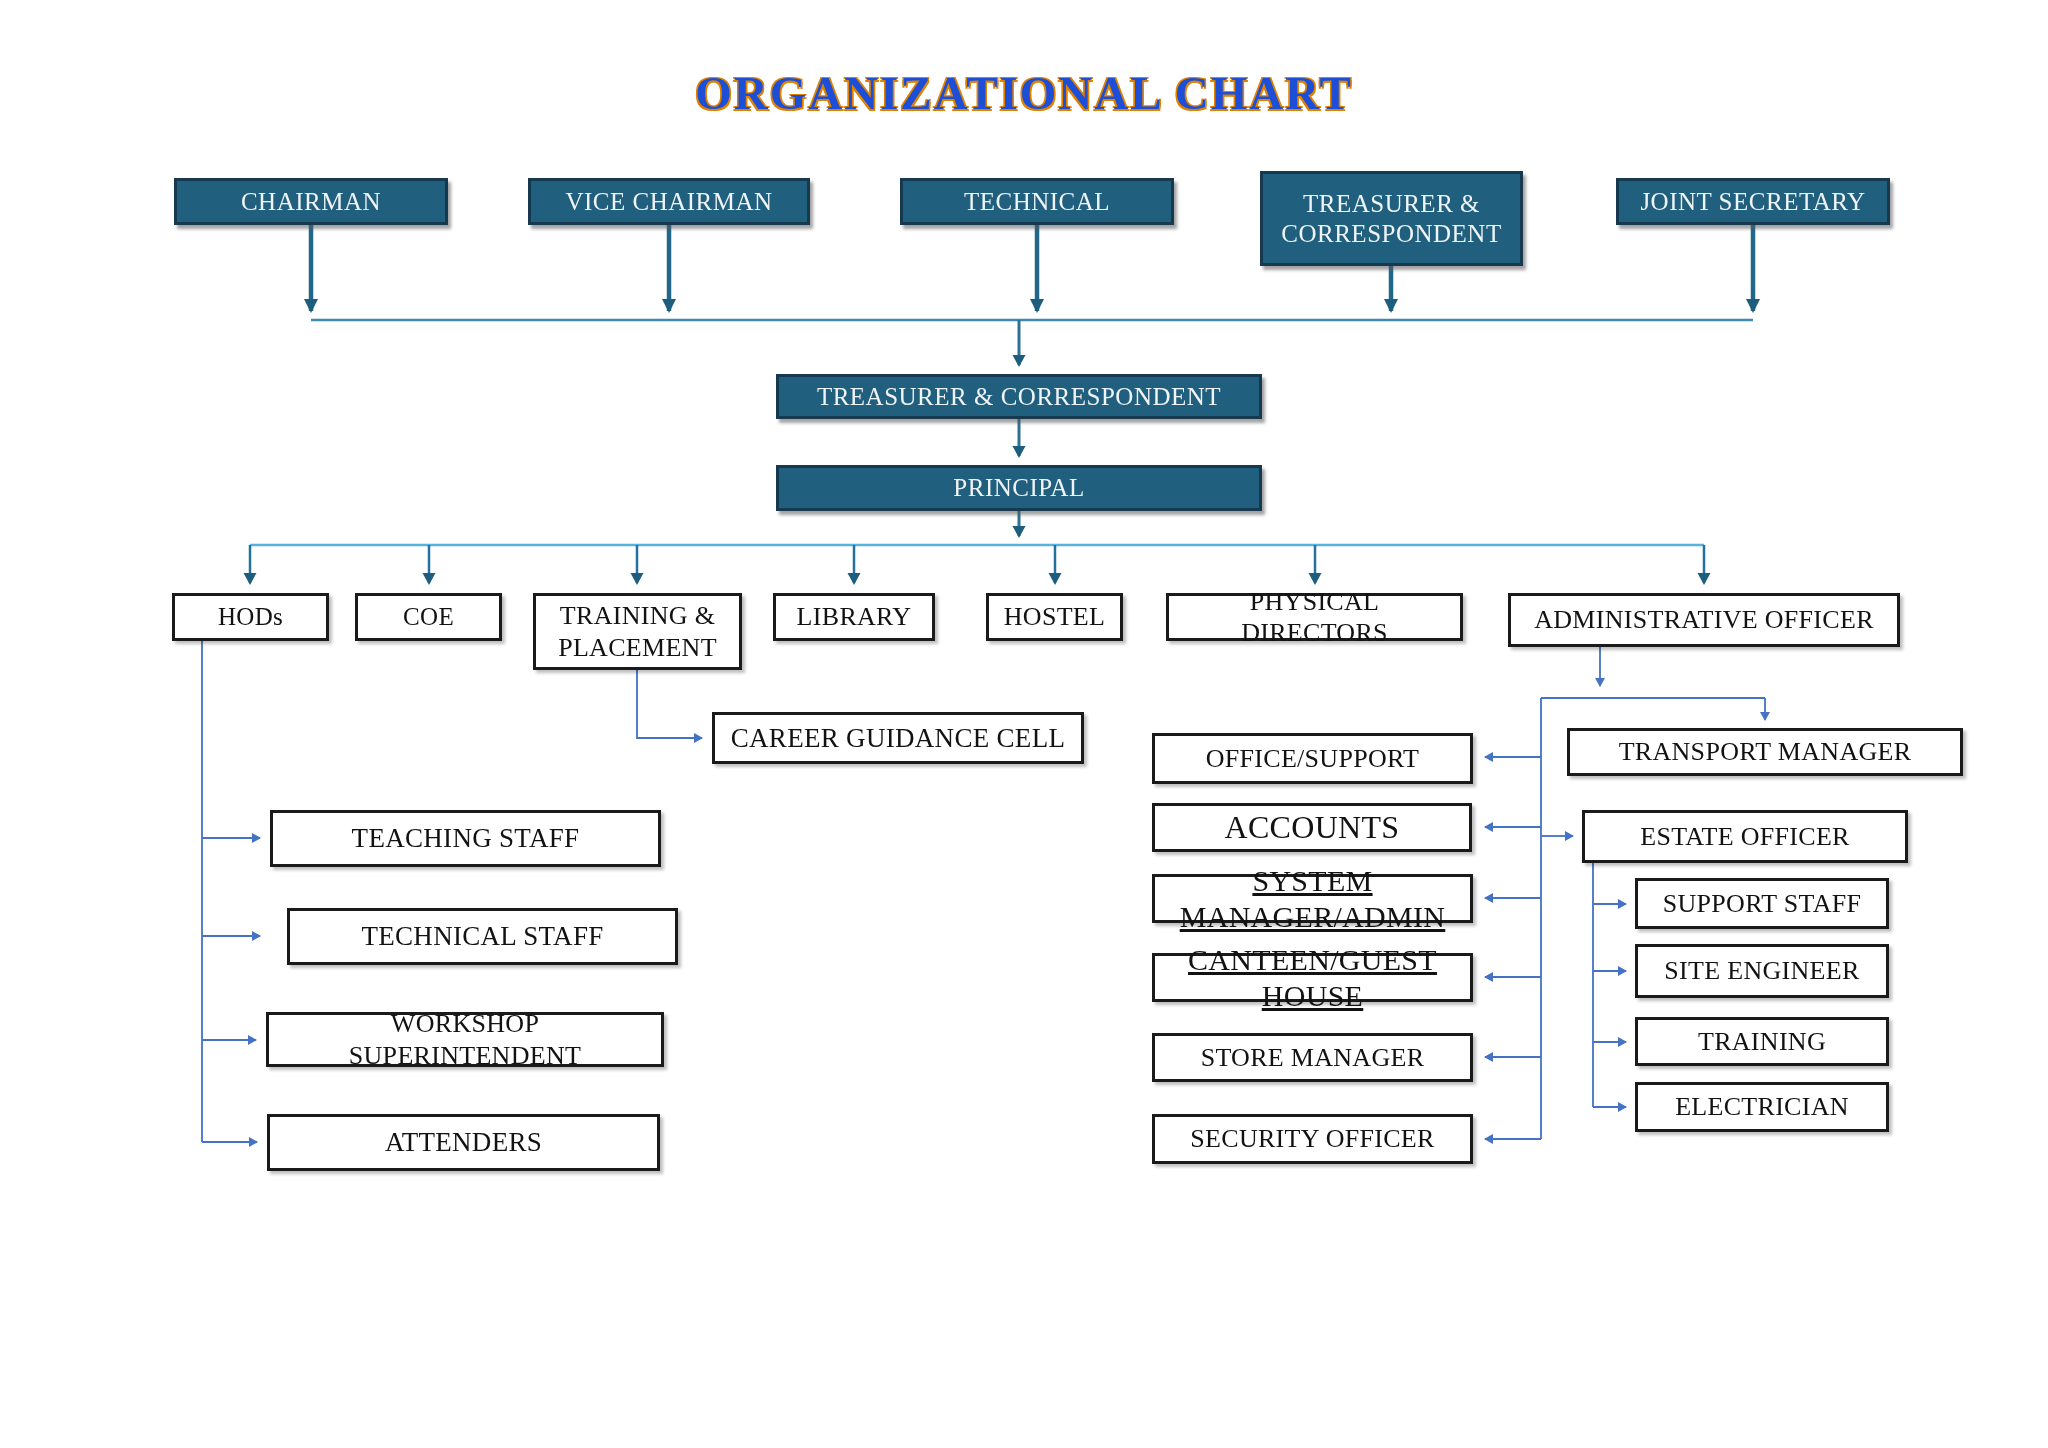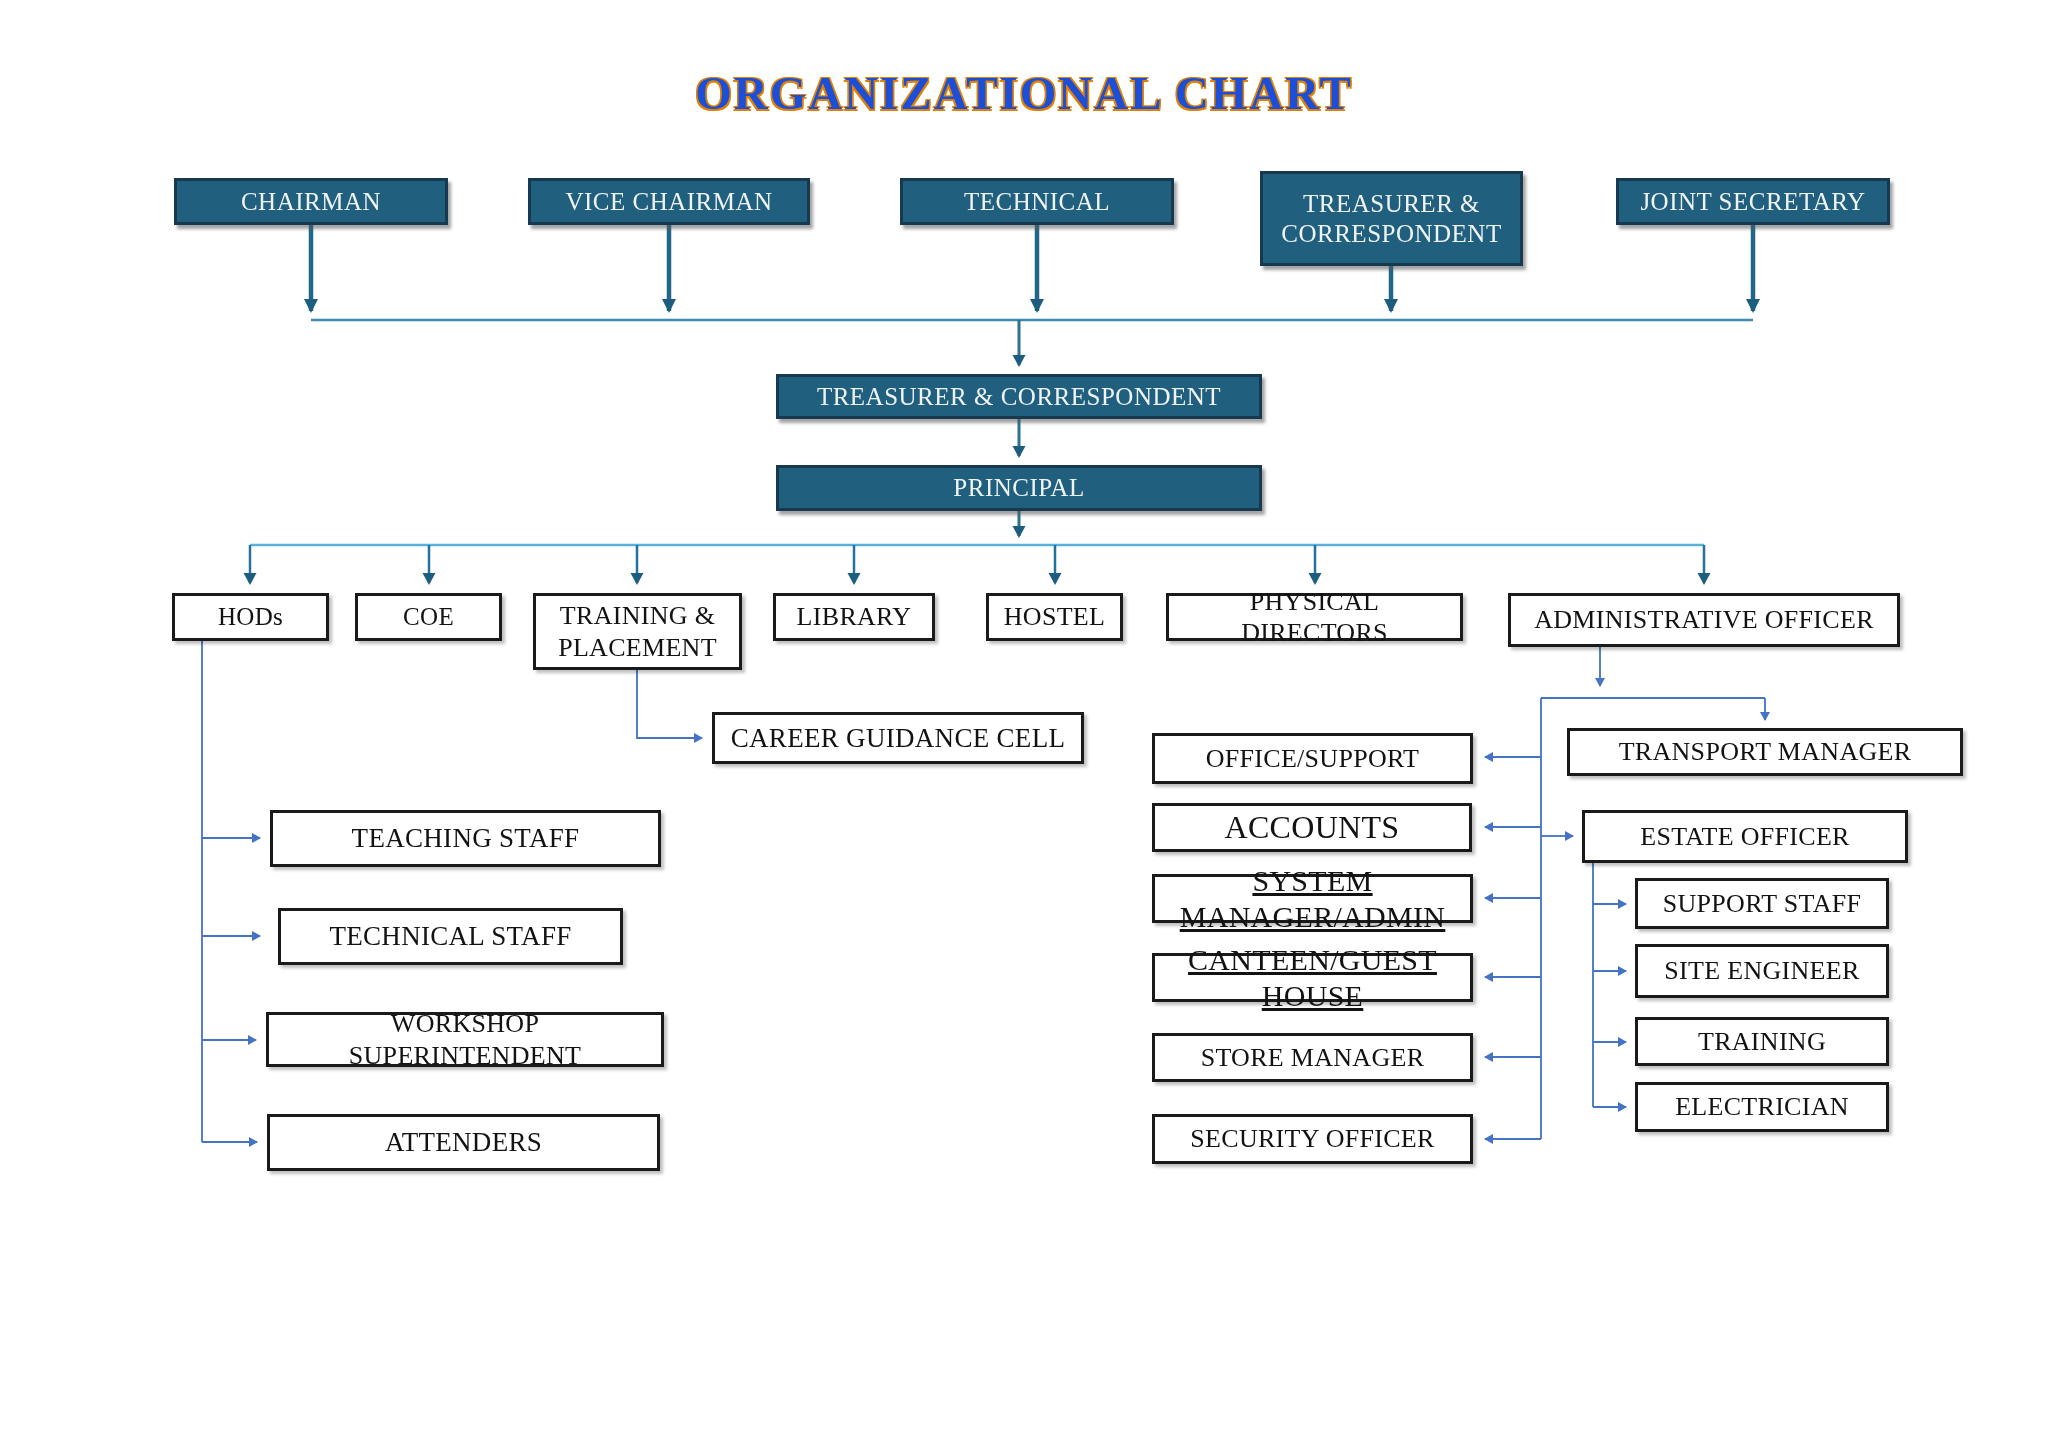--- a/index.html
+++ b/index.html
@@ -138,21 +138,21 @@
   <div class="node white" style="left:355px;top:593px;width:147px;height:48px;font-size:25px">COE</div>
   <div class="node white" style="left:533px;top:593px;width:209px;height:77px;font-size:26px">TRAINING &amp; PLACEMENT</div>
   <div class="node white" style="left:773px;top:593px;width:162px;height:48px;font-size:26px">LIBRARY</div>
   <div class="node white" style="left:986px;top:593px;width:137px;height:48px;font-size:26px">HOSTEL</div>
   <div class="node white" style="left:1166px;top:593px;width:297px;height:48px;font-size:26px">PHYSICAL DIRECTORS</div>
   <div class="node white" style="left:1508px;top:593px;width:392px;height:54px;font-size:26px">ADMINISTRATIVE OFFICER</div>
 
   <div class="node white" style="left:712px;top:712px;width:372px;height:52px">CAREER GUIDANCE CELL</div>
 
   <div class="node white" style="left:270px;top:810px;width:391px;height:57px">TEACHING STAFF</div>
-  <div class="node white" style="left:278px;top:908px;width:345px;height:57px">TECHNICAL STAFF</div>
+  <div class="node white" style="left:287px;top:908px;width:391px;height:57px">TECHNICAL STAFF</div>
   <div class="node white" style="left:266px;top:1012px;width:398px;height:55px;font-size:26px">WORKSHOP SUPERINTENDENT</div>
   <div class="node white" style="left:267px;top:1114px;width:393px;height:57px">ATTENDERS</div>
 
   <div class="node white" style="left:1152px;top:733px;width:321px;height:51px;font-size:26px">OFFICE/SUPPORT</div>
   <div class="node white" style="left:1152px;top:803px;width:320px;height:49px;font-size:32px">ACCOUNTS</div>
   <div class="node white small" style="left:1152px;top:874px;width:321px;height:49px">SYSTEM MANAGER/ADMIN</div>
   <div class="node white small" style="left:1152px;top:953px;width:321px;height:49px">CANTEEN/GUEST HOUSE</div>
   <div class="node white" style="left:1152px;top:1033px;width:321px;height:49px;font-size:26px">STORE MANAGER</div>
   <div class="node white" style="left:1152px;top:1114px;width:321px;height:50px;font-size:26px">SECURITY OFFICER</div>
 

